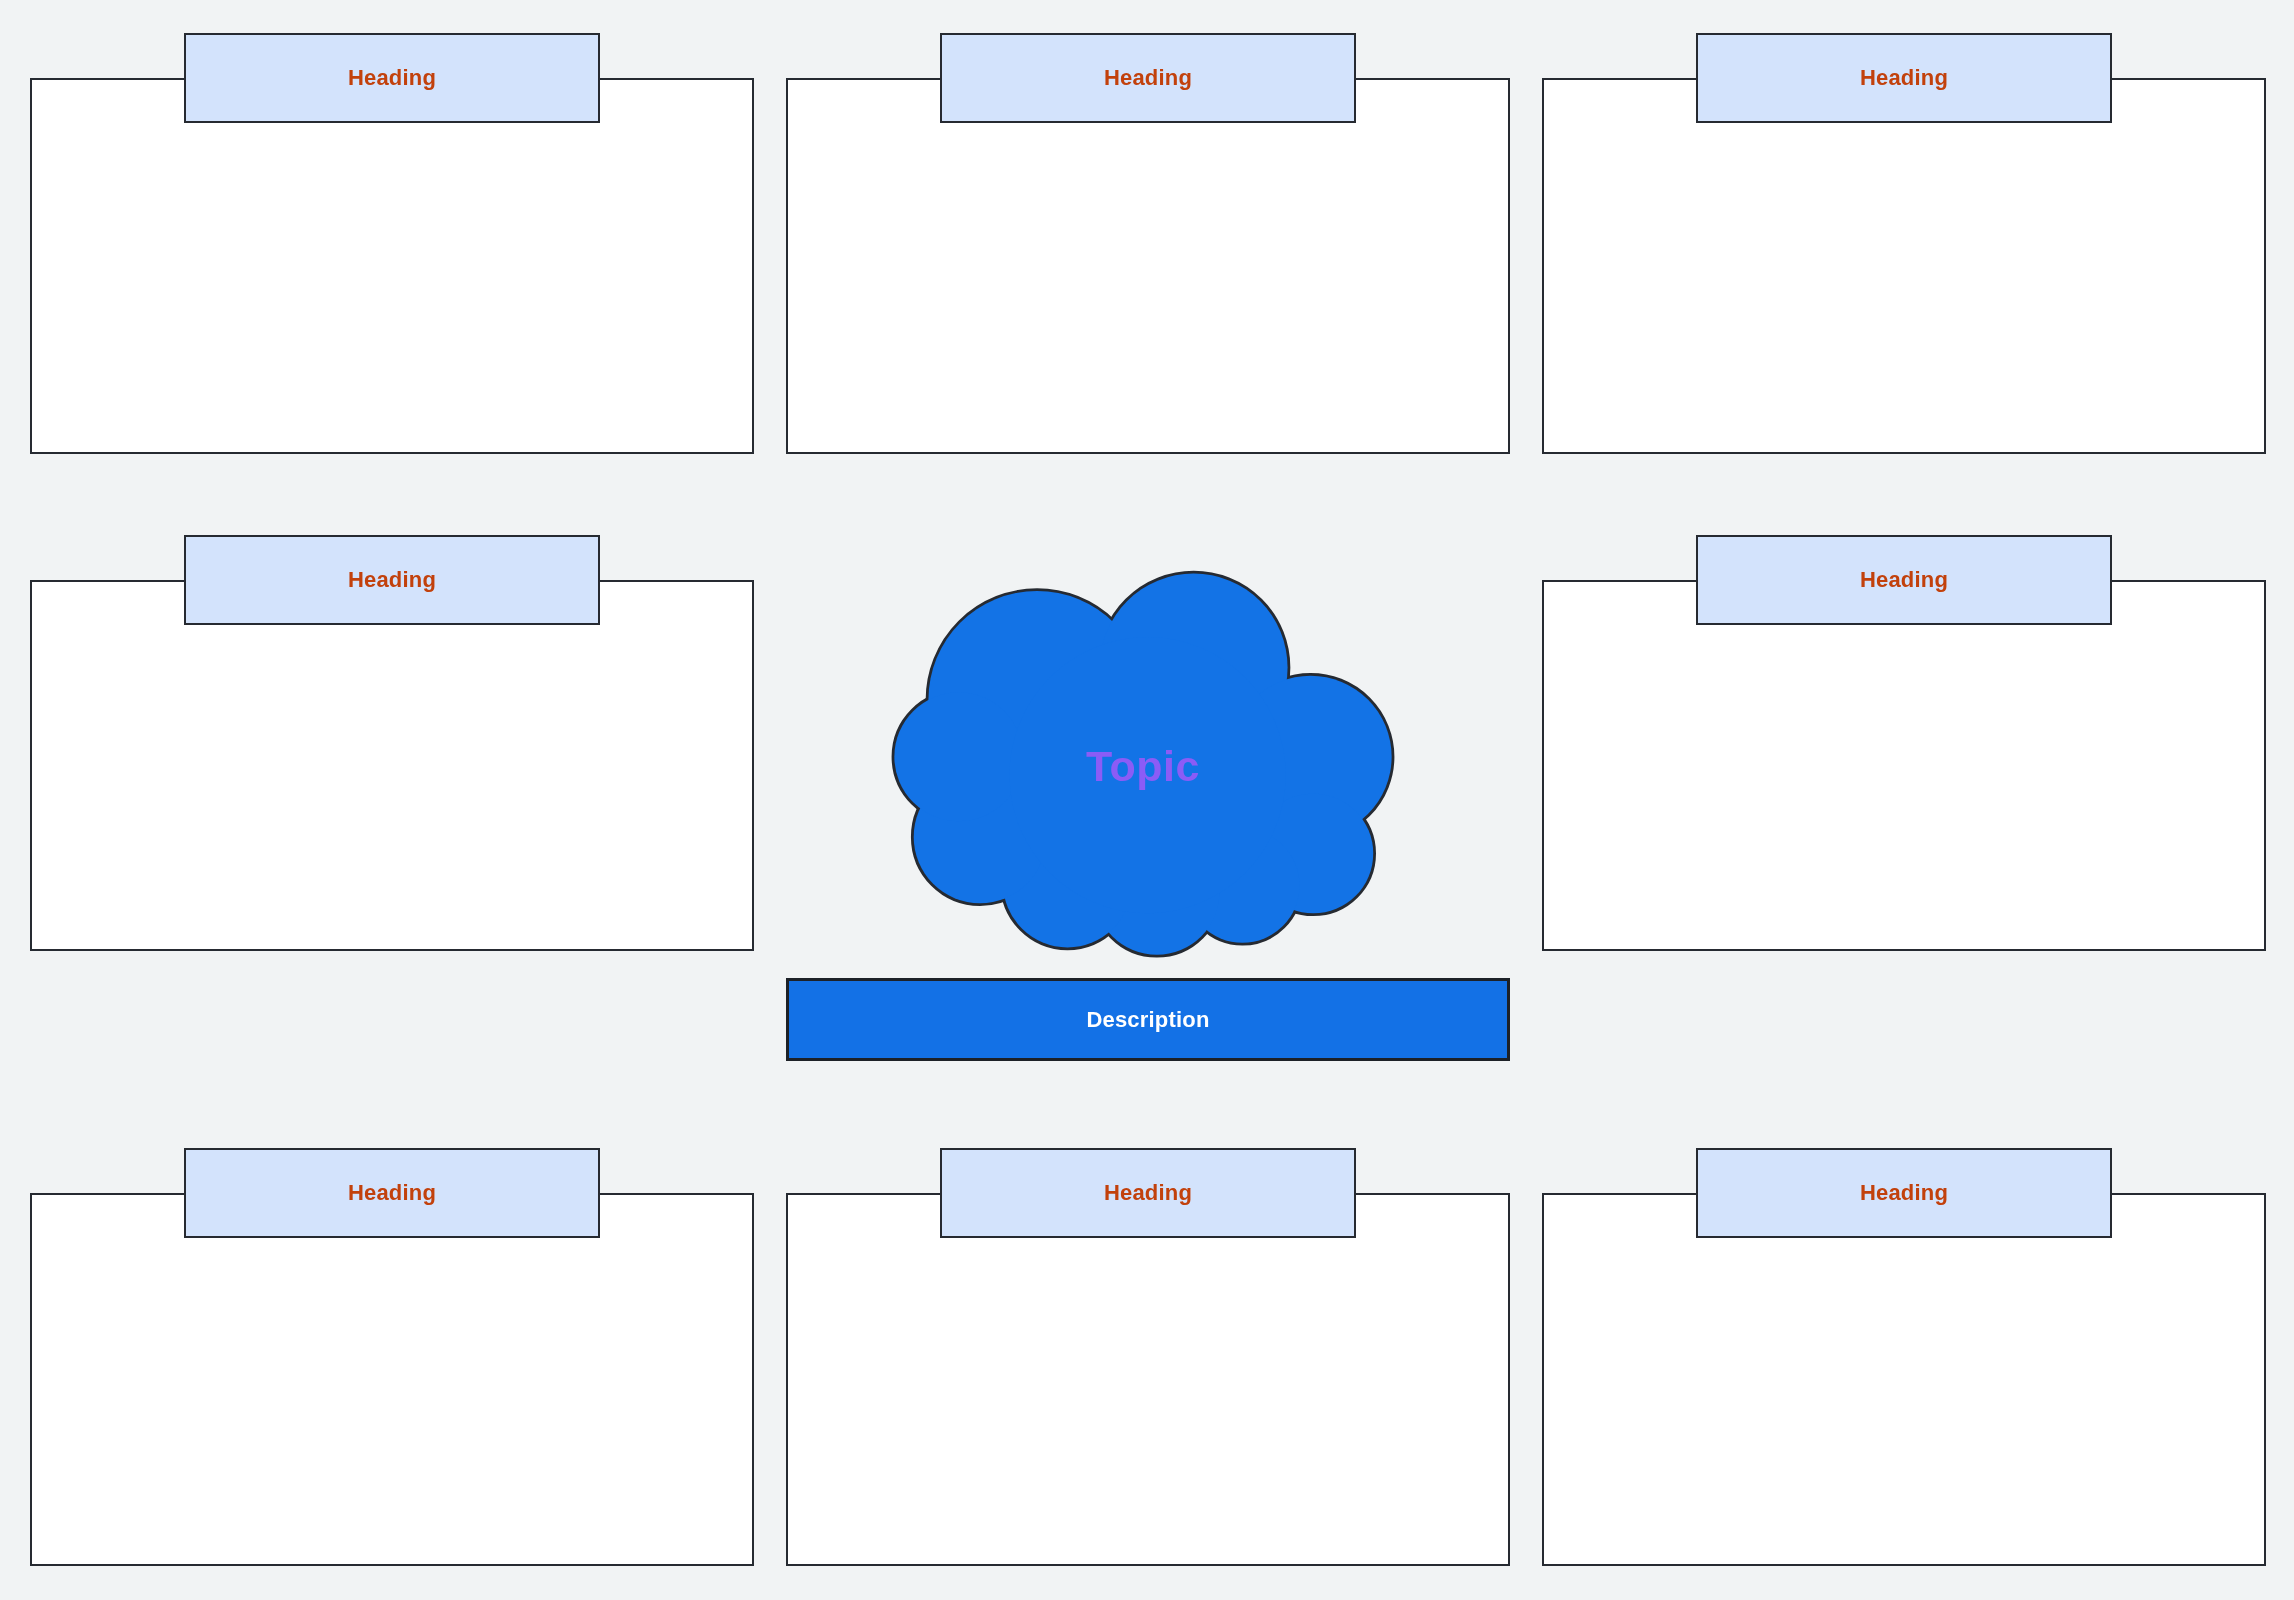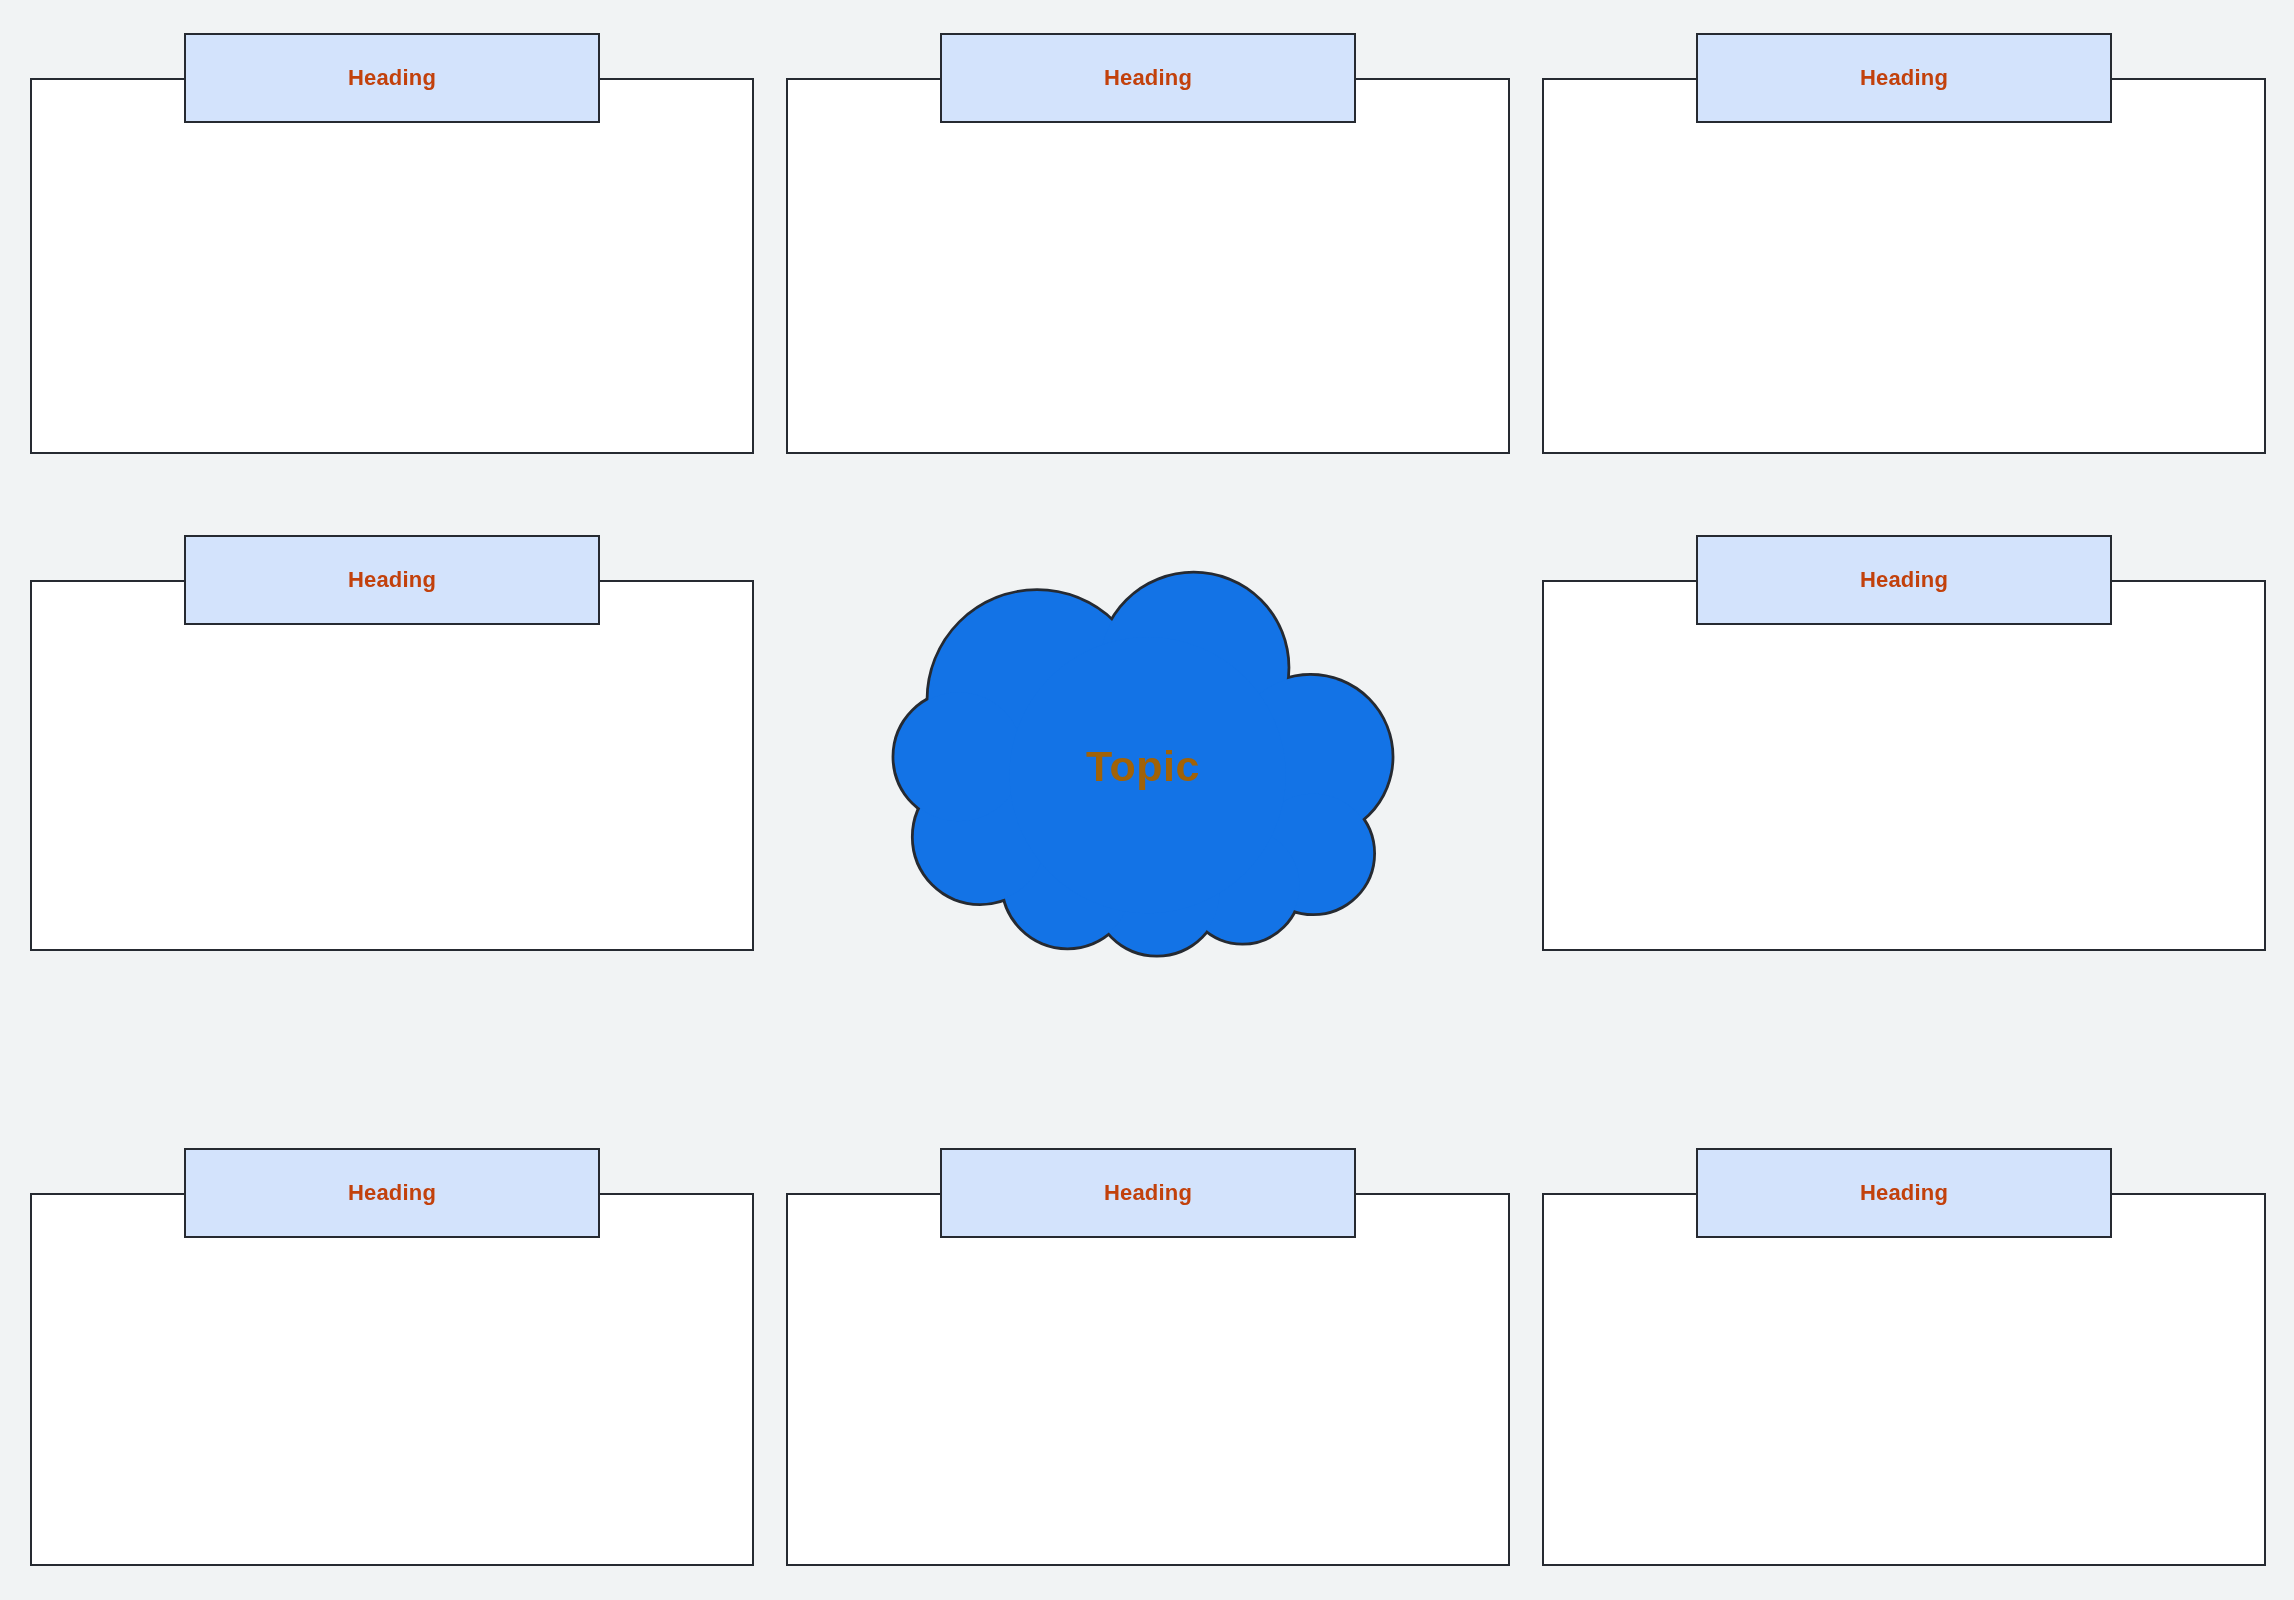--- a/index.html
+++ b/index.html
@@ -44,21 +44,21 @@
     position: absolute;
     left: 885px; top: 568px;
     width: 516px; height: 396px;
   }
   .topic-cloud svg { display: block; width: 100%; height: 100%; overflow: visible; }
   .cloud-stroke-layer { fill: #1373e6; stroke: #262a31; stroke-width: 6; }
   .cloud-fill-layer   { fill: #1373e6; stroke: none; }
   .topic-label {
     position: absolute; inset: 0;
     display: flex; align-items: center; justify-content: center;
-    font-size: 43px; font-weight: bold; color: #a16207;
+    font-size: 43px; font-weight: bold; color: #8b5cf6;
     letter-spacing: 0.5px;
     pointer-events: none;
     text-align: right;
   }
 
   
   .description-bar {
     position: absolute;
     left: 786px; top: 978px;
     width: 724px; height: 83px;
@@ -125,20 +125,23 @@
           <circle cx="80" cy="205" r="70"></circle>
           <circle cx="285" cy="225" r="150"></circle>
         </g>
       </defs>
       <use href="#cloud-circles" class="cloud-stroke-layer"></use>
       <use href="#cloud-circles" class="cloud-fill-layer"></use>
     </svg>
     <div class="topic-label">Topic</div>
   </div>
 
+  <div class="description-bar">
+    <span>Description</span>
+  </div>
 
   <div class="card row3" style="left:30px; top:1148px;">
     <div class="card-box"></div>
     <div class="card-heading">
       <span>Heading</span>
     </div>
   </div>
 
   <div class="card row3" style="left:786px; top:1148px;">
     <div class="card-box"></div>

